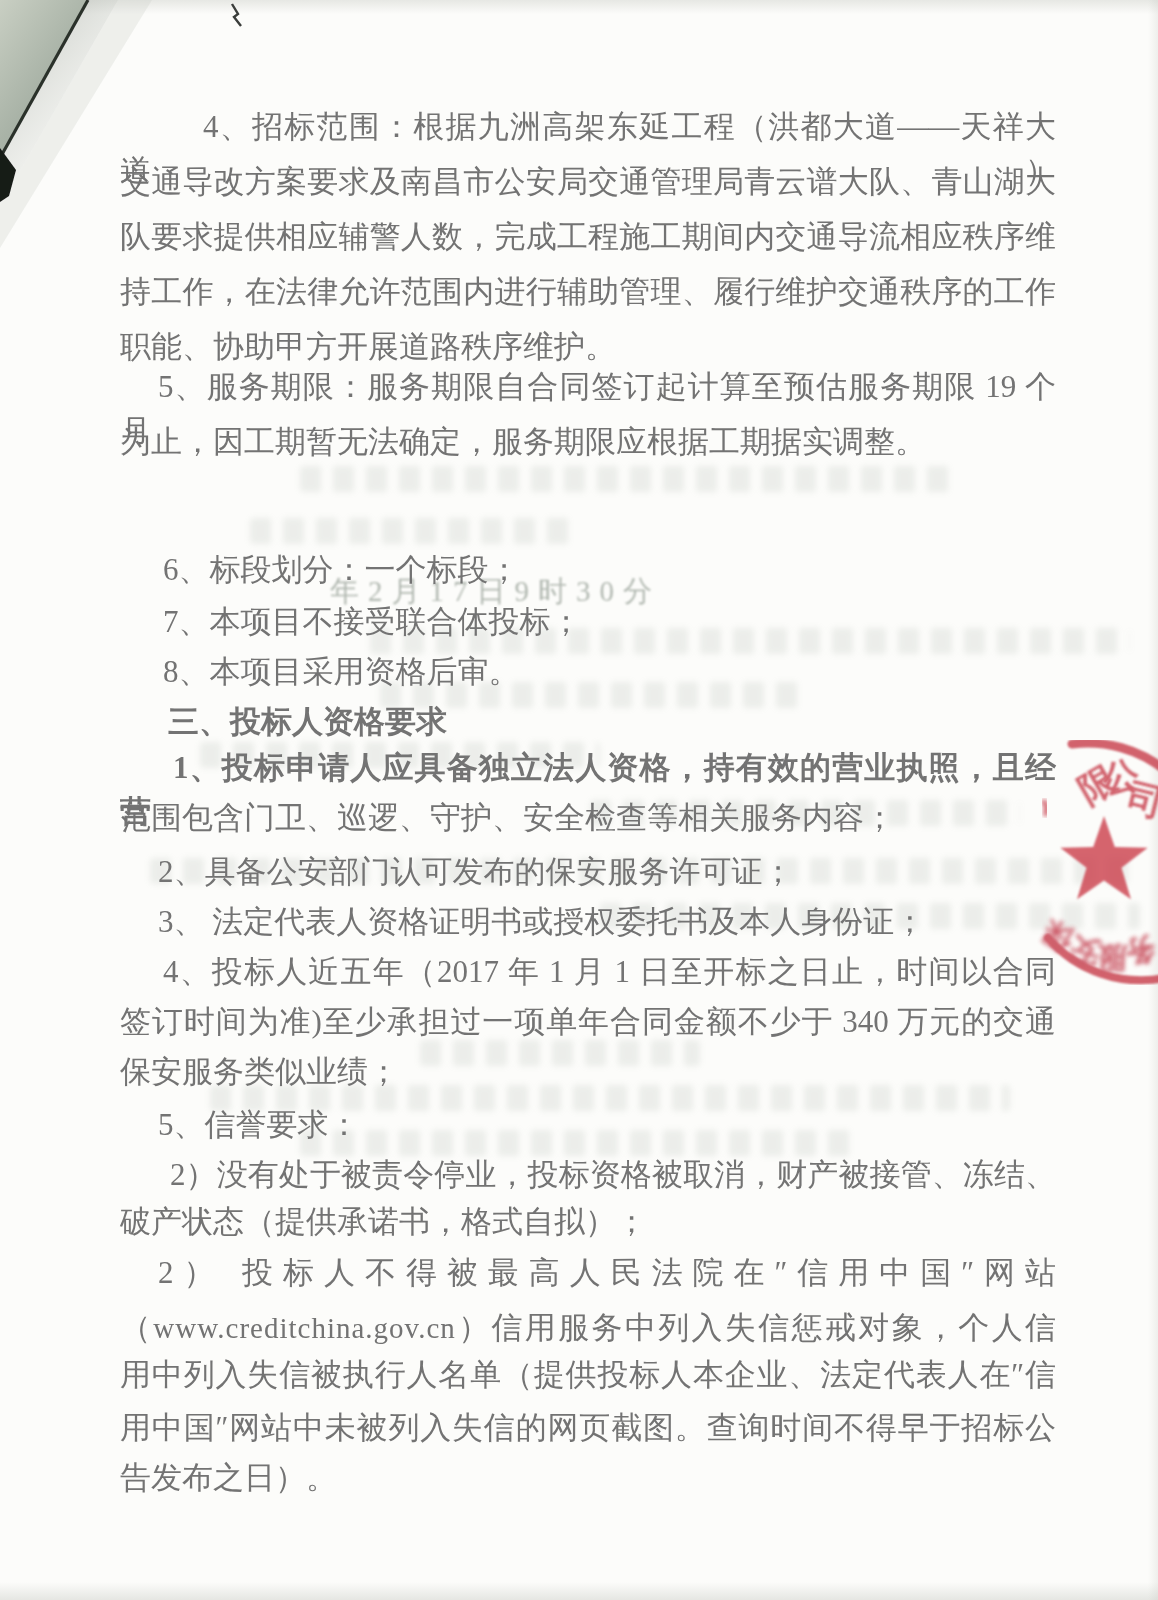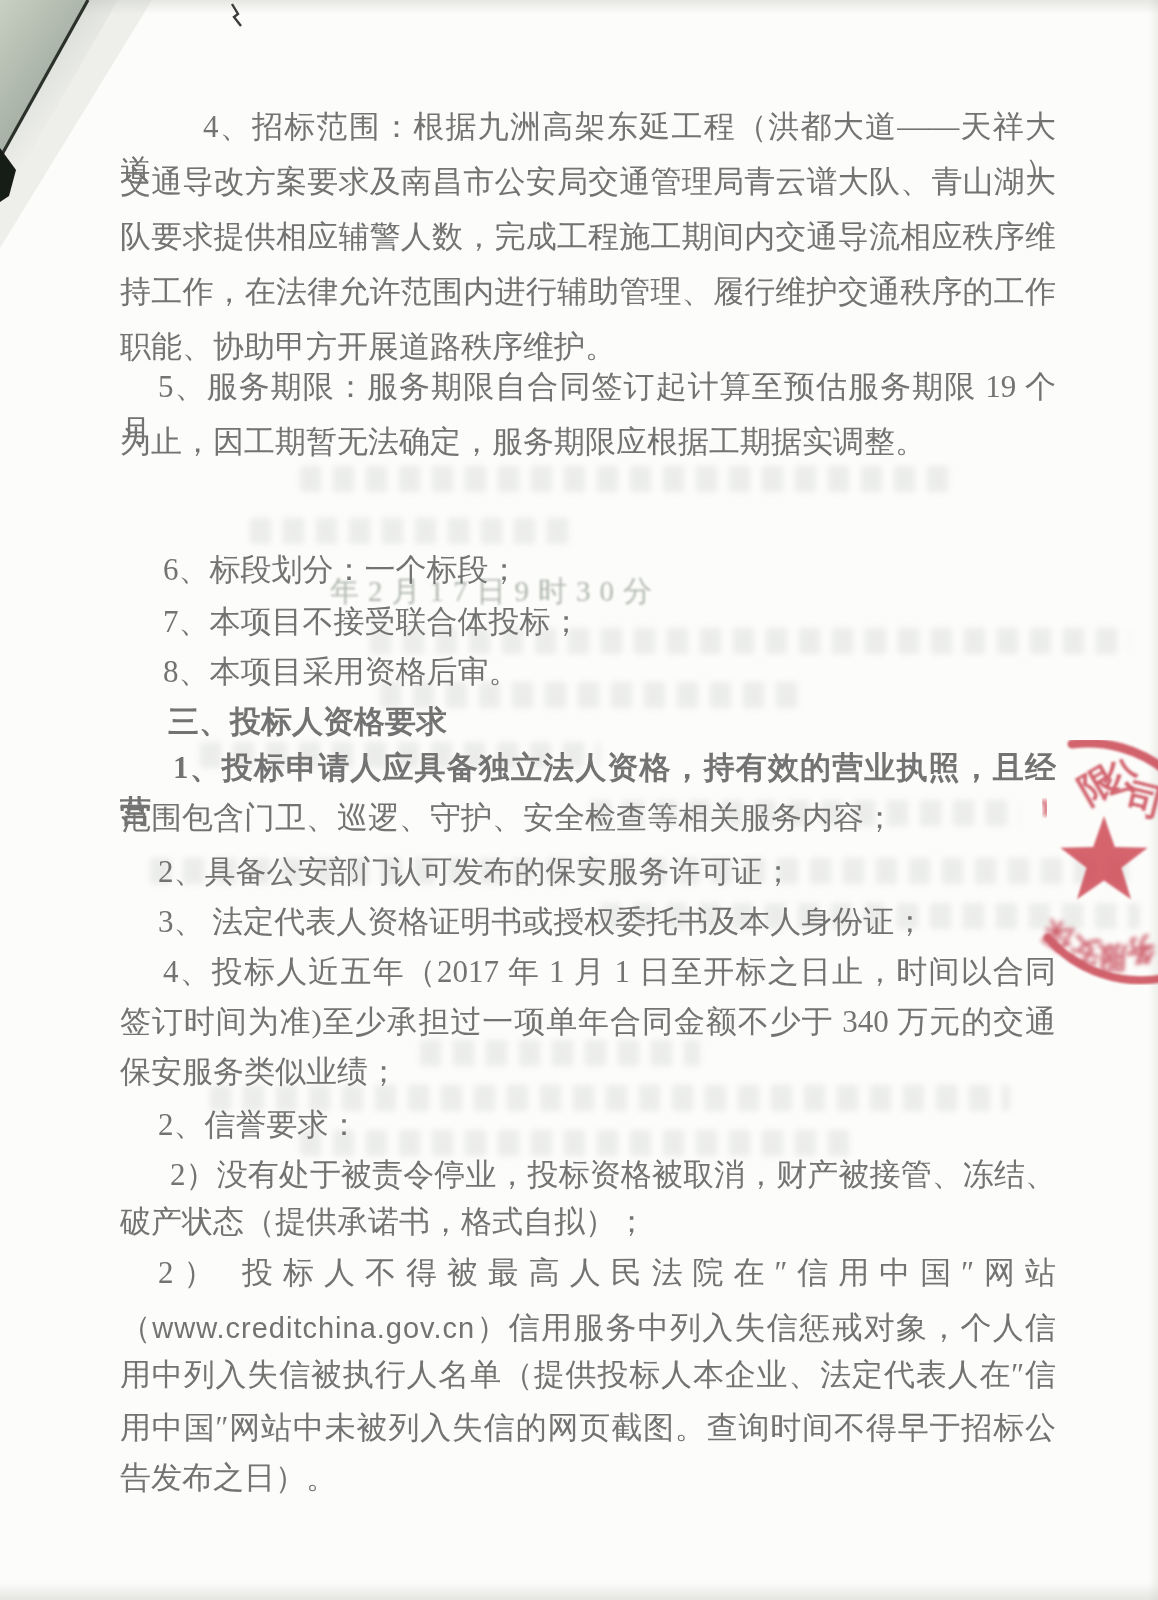--- a/index.html
+++ b/index.html
@@ -20,21 +20,21 @@
   .line{
     position:absolute;left:8px;width:936px;
     font-size:31px;line-height:44px;color:#737373;
     white-space:nowrap;
   }
   .line.stretch{
     white-space:normal;text-align:justify;text-align-last:justify;
     -moz-text-align-last:justify;
   }
   .line.bold{font-weight:bold;}
-  .mono{font-family:Liberation Sans, sans-serif;font-size:29px;letter-spacing:1px;}
+  .mono{font-family:Liberation Serif, serif;font-size:29px;letter-spacing:1px;}
 
   
   .bleed{
     position:absolute;height:26px;border-radius:4px;
     background:repeating-linear-gradient(90deg,
       rgba(146,158,146,.55) 0px, rgba(146,158,146,.55) 21px,
       rgba(146,158,146,0) 21px, rgba(146,158,146,0) 33px);
     filter:blur(3px);opacity:.28;
   }
   .bleed-text{
@@ -108,21 +108,21 @@
     <div class="line" style="top: 600px; text-indent: 43px;">7、本项目不接受联合体投标；</div>
     <div class="line" style="top: 650px; text-indent: 43px;">8、本项目采用资格后审。</div>
     <div class="line bold" style="top: 700px; text-indent: 48px;">三、投标人资格要求</div>
     <div class="line stretch" style="top: 746px; text-indent: 53px; font-weight: bold;">1、投标申请人应具备独立法人资格，持有效的营业执照，且经营</div>
     <div class="line" style="top: 796px;">范围包含门卫、巡逻、守护、安全检查等相关服务内容；</div>
     <div class="line" style="top: 850px; text-indent: 38px;">2、具备公安部门认可发布的保安服务许可证；</div>
     <div class="line" style="top: 900px; text-indent: 38px;">3、 法定代表人资格证明书或授权委托书及本人身份证；</div>
     <div class="line stretch" style="top: 950px; text-indent: 43px;">4、投标人近五年（2017 年 1 月 1 日至开标之日止，时间以合同</div>
     <div class="line stretch" style="top: 1000px;">签订时间为准)至少承担过一项单年合同金额不少于 340 万元的交通</div>
     <div class="line" style="top: 1050px;">保安服务类似业绩；</div>
-    <div class="line" style="top: 1103px; text-indent: 38px;">2、信誉要求：</div>
+    <div class="line" style="top: 1103px; text-indent: 38px;">5、信誉要求：</div>
     <div class="line stretch" style="top: 1153px; text-indent: 50px;">2）没有处于被责令停业，投标资格被取消，财产被接管、冻结、</div>
     <div class="line" style="top: 1200px;">破产状态（提供承诺书，格式自拟）；</div>
     <div class="line stretch" style="top: 1251px; text-indent: 38px;">2） 投标人不得被最高人民法院在″信用中国″网站</div>
     <div class="line stretch" style="top: 1306px;"><span>（</span><span class="mono">www.creditchina.gov.cn</span><span>）信用服务中列入失信惩戒对象，个人信</span></div>
     <div class="line stretch" style="top: 1353px;">用中列入失信被执行人名单（提供投标人本企业、法定代表人在″信</div>
     <div class="line stretch" style="top: 1406px;">用中国″网站中未被列入失信的网页截图。查询时间不得早于招标公</div>
     <div class="line" style="top: 1456px;">告发布之日）。</div>
   </div>
 
 <svg id="stamp-svg" width="158" height="330" viewBox="1000 690 158 330">

